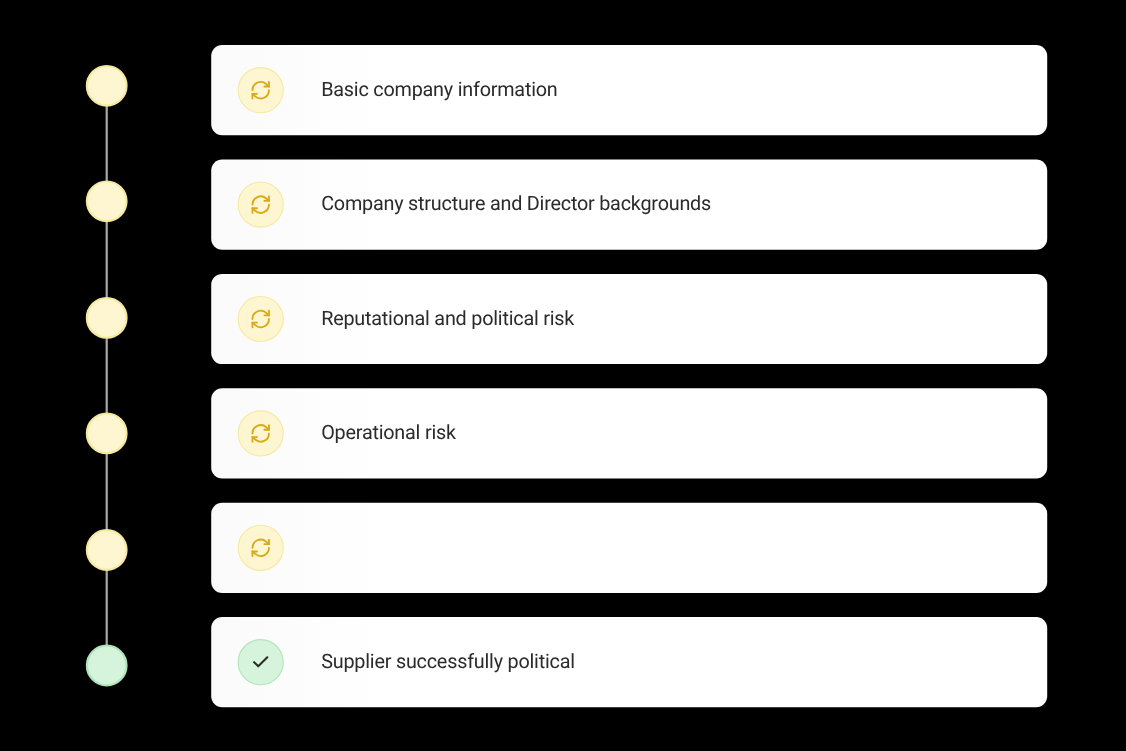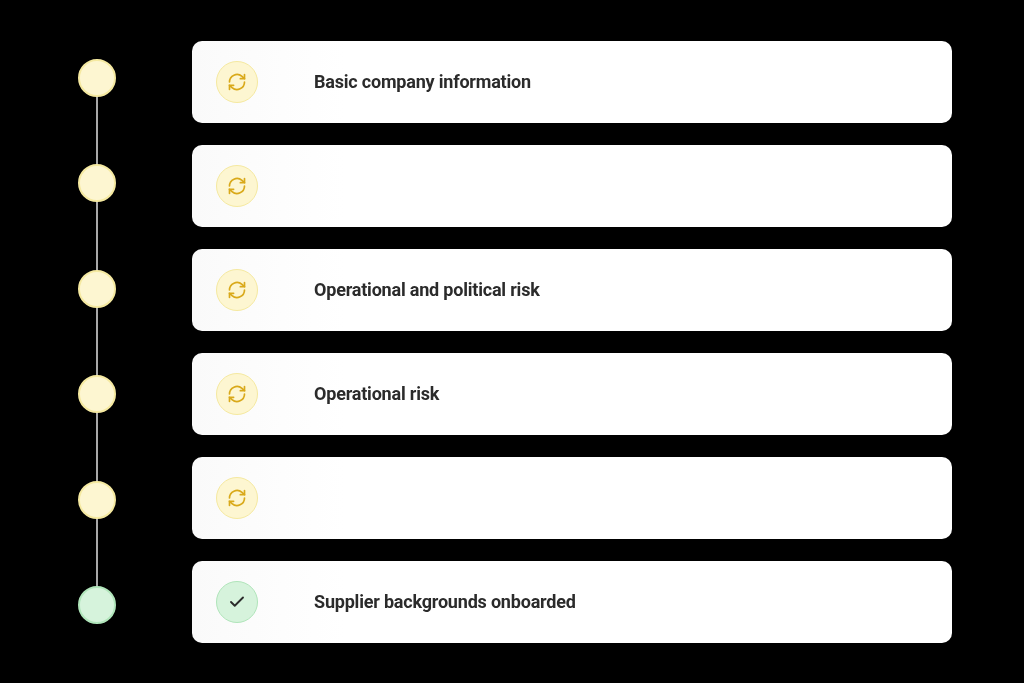--- a/index.html
+++ b/index.html
@@ -96,23 +96,23 @@
       background: #FDF6D1;
       border: 1px solid #F5E9A0;
     }
 
     .icon-complete {
       background: #D6F3DC;
       border: 1px solid #B0E5BA;
     }
 
     .card-label {
-      margin-left: 56px;
+      margin-left: 34px;
       font-size: 18px;
-      font-weight: 700;
+      font-weight: 400;
       color: #2B2B2B;
       letter-spacing: -0.2px;
     }
 
     .refresh-svg {
       width: 20px;
       height: 20px;
     }
 
     .check-svg {
@@ -149,32 +149,33 @@
 
     <div class="card">
       <div class="card-icon icon-pending">
         <svg class="refresh-svg" viewBox="0 0 24 24" fill="none" stroke="#D9A91A" stroke-width="2" stroke-linecap="round">
           <path d="M3 12a9 9 0 0 1 15-6.7L21 8"></path>
           <path d="M21 3v5h-5"></path>
           <path d="M21 12a9 9 0 0 1-15 6.7L3 16"></path>
           <path d="M3 21v-5h5"></path>
         </svg>
       </div>
-    </div>
-
-    <div class="card">
-      <div class="card-icon icon-pending">
-        <svg class="refresh-svg" viewBox="0 0 24 24" fill="none" stroke="#D9A91A" stroke-width="2" stroke-linecap="round">
-          <path d="M3 12a9 9 0 0 1 15-6.7L21 8"></path>
-          <path d="M21 3v5h-5"></path>
-          <path d="M21 12a9 9 0 0 1-15 6.7L3 16"></path>
-          <path d="M3 21v-5h5"></path>
-        </svg>
-      </div>
-      <span class="card-label">Operational and political risk</span>
+      <span class="card-label">Company structure and Director backgrounds</span>
+    </div>
+
+    <div class="card">
+      <div class="card-icon icon-pending">
+        <svg class="refresh-svg" viewBox="0 0 24 24" fill="none" stroke="#D9A91A" stroke-width="2" stroke-linecap="round">
+          <path d="M3 12a9 9 0 0 1 15-6.7L21 8"></path>
+          <path d="M21 3v5h-5"></path>
+          <path d="M21 12a9 9 0 0 1-15 6.7L3 16"></path>
+          <path d="M3 21v-5h5"></path>
+        </svg>
+      </div>
+      <span class="card-label">Reputational and political risk</span>
     </div>
 
     <div class="card">
       <div class="card-icon icon-pending">
         <svg class="refresh-svg" viewBox="0 0 24 24" fill="none" stroke="#D9A91A" stroke-width="2" stroke-linecap="round">
           <path d="M3 12a9 9 0 0 1 15-6.7L21 8"></path>
           <path d="M21 3v5h-5"></path>
           <path d="M21 12a9 9 0 0 1-15 6.7L3 16"></path>
           <path d="M3 21v-5h5"></path>
         </svg>
@@ -192,16 +193,16 @@
         </svg>
       </div>
     </div>
 
     <div class="card">
       <div class="card-icon icon-complete">
         <svg class="check-svg" viewBox="0 0 24 24" fill="none" stroke="#2B2B2B" stroke-width="2.5" stroke-linecap="round" stroke-linejoin="round">
           <polyline points="4 12 9 17 20 6"></polyline>
         </svg>
       </div>
-      <span class="card-label">Supplier backgrounds onboarded</span>
+      <span class="card-label">Supplier successfully political</span>
     </div>
   </div>
 </div>
 
 </body></html>

